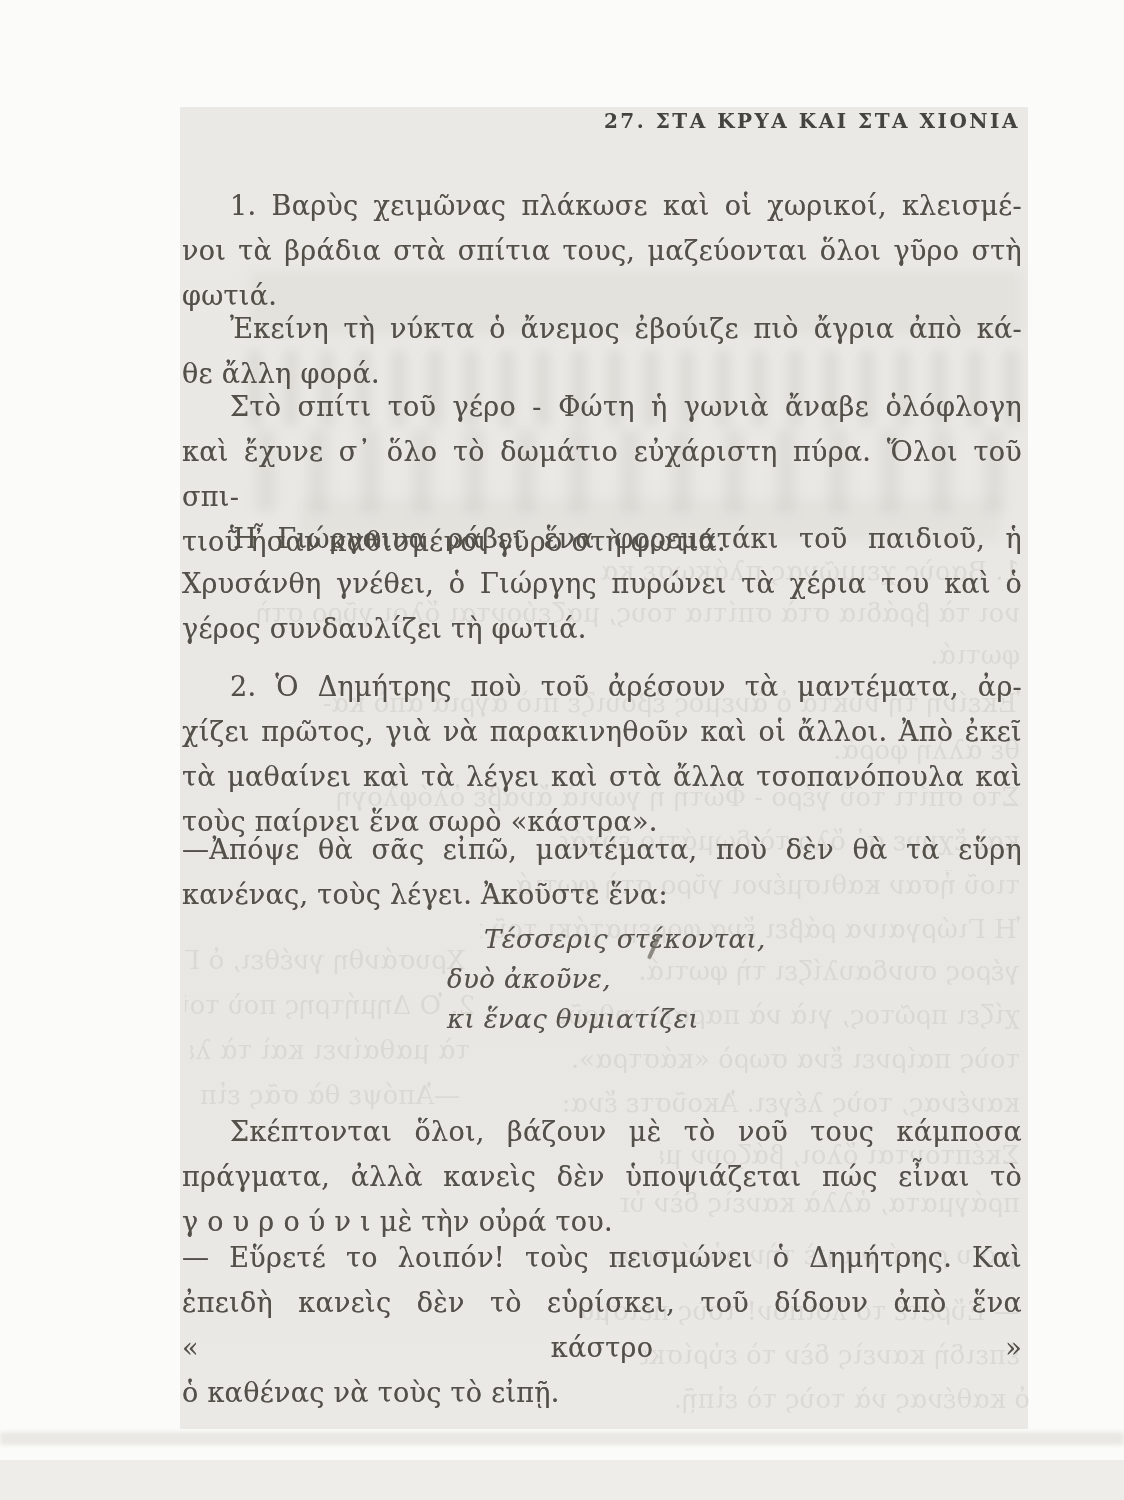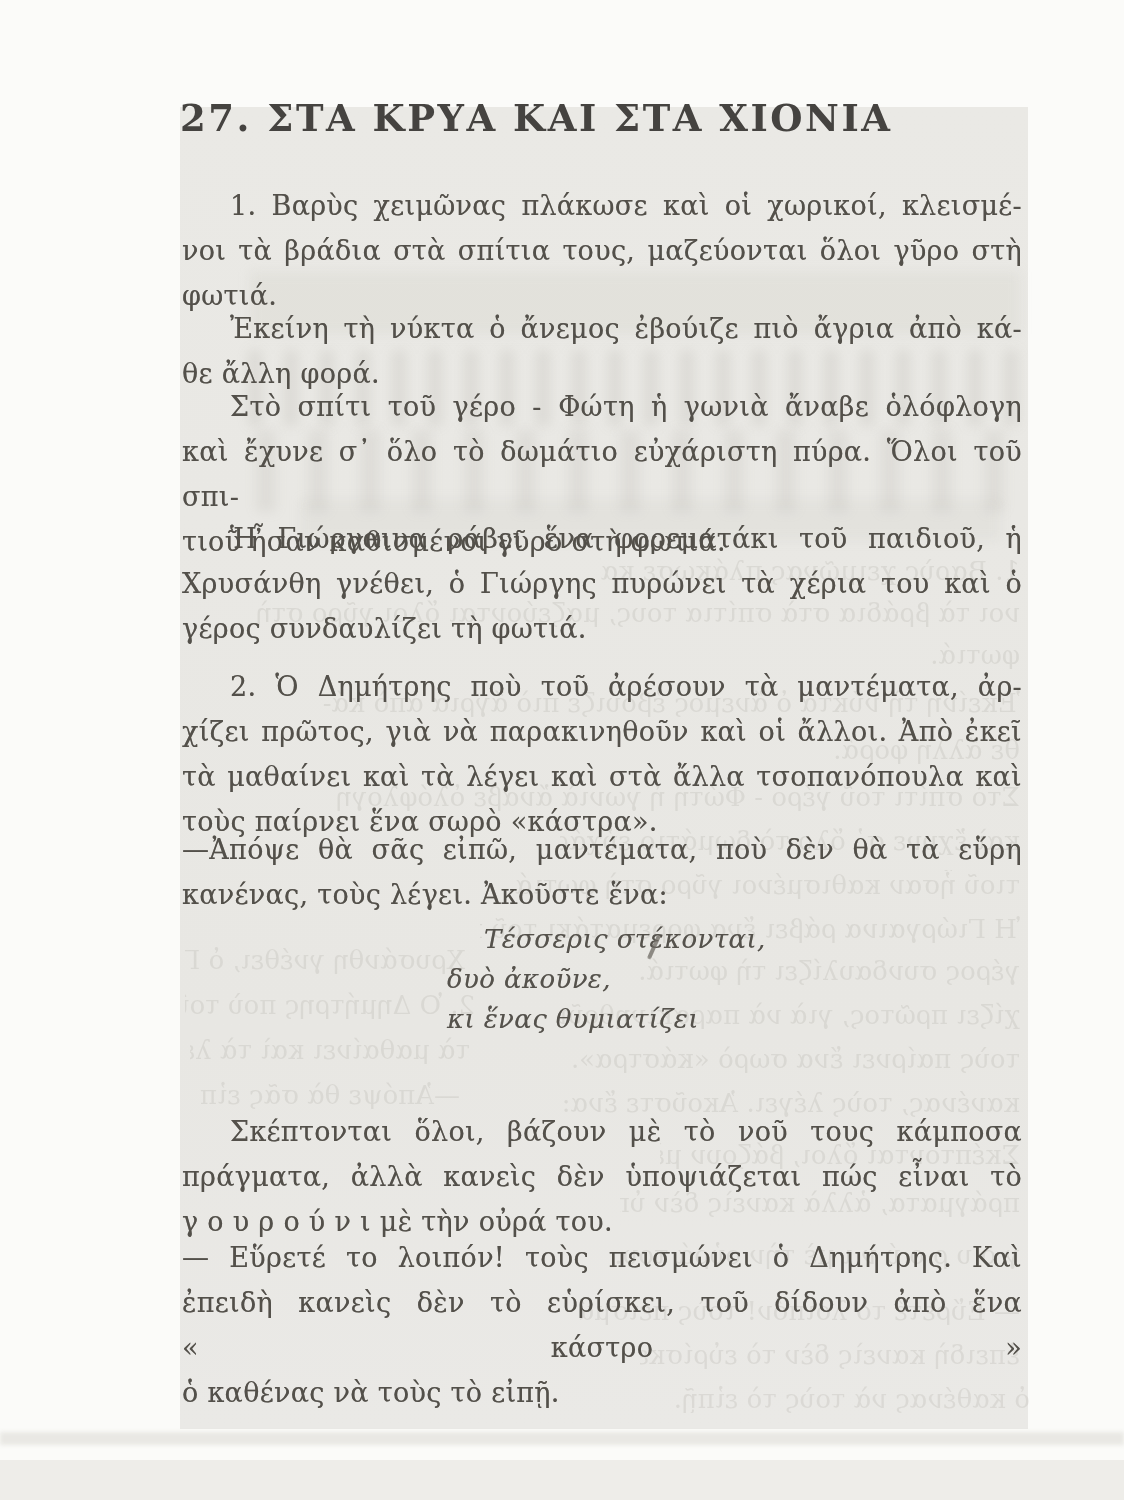--- a/index.html
+++ b/index.html
@@ -23,22 +23,22 @@
   }
   .ghost-line{
     position:absolute;transform:scaleX(-1);transform-origin:center;
     color:#8a867c;opacity:.15;filter:blur(.7px);
     font-size:26px;white-space:nowrap;overflow:hidden;line-height:30px;
   }
   .band-1432{position:absolute;left:0;top:1432px;width:1124px;height:13px;background:rgba(205,202,194,.38);filter:blur(2px);}
   .band-bottom{position:absolute;left:0;top:1460px;width:1124px;height:40px;background:rgba(228,226,220,.55);}
   
   .page-title{
-    position:absolute;left:180px;top:96px;width:840px;margin:0;
-    text-align:left;font-size:37px;font-weight:700;letter-spacing:2.5px;
+    position:absolute;left:180px;top:109px;width:840px;margin:0;
+    text-align:right;font-size:20px;font-weight:700;letter-spacing:2.5px;
     color:#454340;
   }
   .text-column{position:absolute;left:182px;top:0;width:840px;height:1500px;}
   .para{position:absolute;left:0;width:840px;color:#53504a;}
   .line{
     font-size:27px;line-height:45px;letter-spacing:.3px;
     width:840px;text-align:left;
     text-shadow:0 0 .5px rgba(83,80,74,.55);
   }
   .line.j{text-align:justify;text-align-last:justify;}

